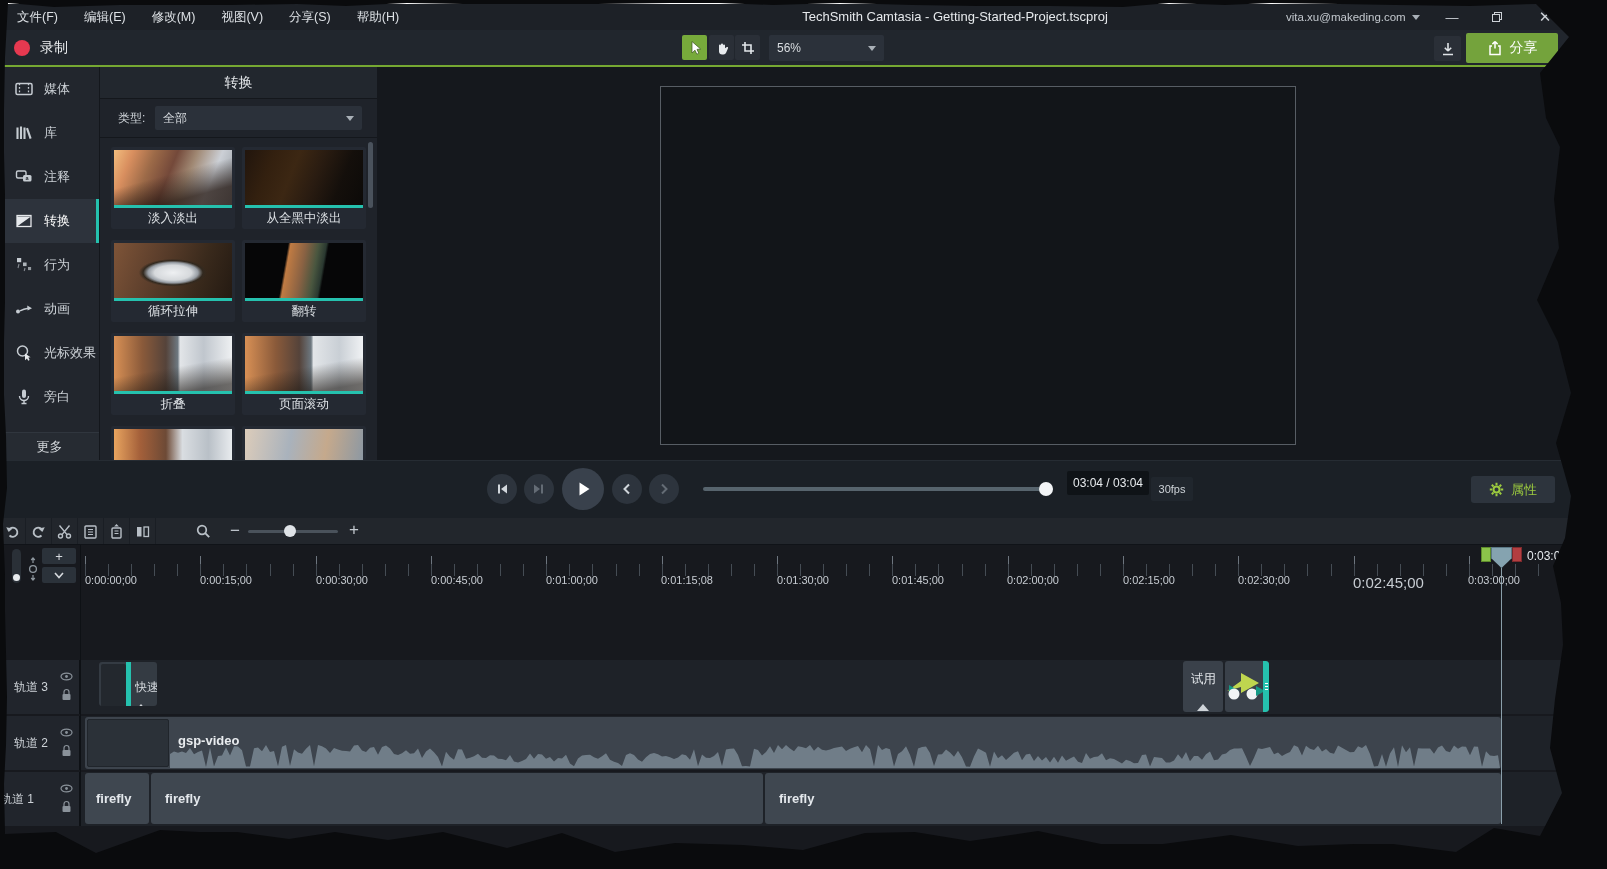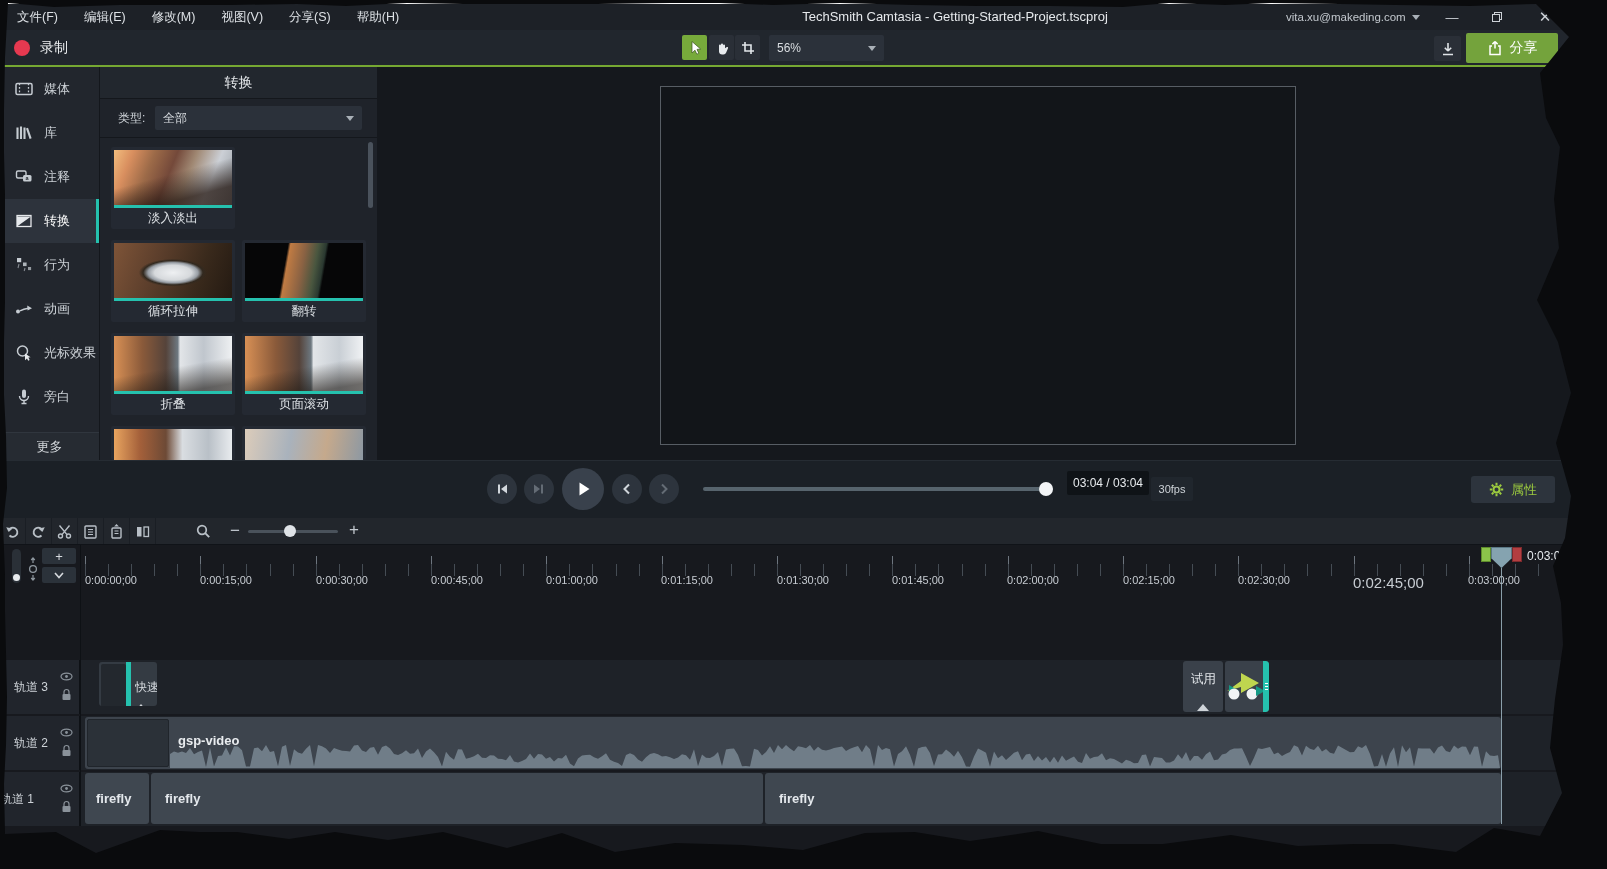--- a/index.html
+++ b/index.html
@@ -191,20 +191,24 @@
     <span>全部</span>
     <span class="caret"></span>
   </div>
   <div class="abs" style="left:0;top:70px;width:277px;height:1px;background:#14171c"></div>
   <div class="abs" style="left:268px;top:75px;width:5px;height:66px;border-radius:3px;background:#4a525c"></div>
 
   <div class="card" style="left:11px;top:80px">
     <div class="th t-fade"></div>
     <div class="lb">淡入淡出</div>
   </div>
+  <div class="card" style="left:142px;top:80px">
+    <div class="th t-fadeblack"></div>
+    <div class="lb">从全黑中淡出</div>
+  </div>
   <div class="card" style="left:11px;top:173px">
     <div class="th t-ring"></div>
     <div class="lb">循环拉伸</div>
   </div>
   <div class="card" style="left:142px;top:173px">
     <div class="th t-flip"></div>
     <div class="lb">翻转</div>
   </div>
   <div class="card" style="left:11px;top:266px">
     <div class="th t-fold"></div>
@@ -337,21 +341,21 @@
 
 <div class="abs" style="left:80px;top:545px;width:1527px;height:45px"></div>
 <div class="abs" style="left:85px;top:556px;width:1510px;height:20px;background:repeating-linear-gradient(90deg,#6d757e 0,#6d757e 1px,transparent 1px,transparent 115.33px)"></div>
 <div class="abs" style="left:85px;top:564px;width:1510px;height:12px;background:repeating-linear-gradient(90deg,#454c54 0,#454c54 1px,transparent 1px,transparent 23.066px)"></div>
 <div>
   <span class="abs" style="left:85px;top:574px;font-size:11px;color:#c7ccd2">0:00:00;00</span>
   <span class="abs" style="left:200px;top:574px;font-size:11px;color:#c7ccd2">0:00:15;00</span>
   <span class="abs" style="left:316px;top:574px;font-size:11px;color:#c7ccd2">0:00:30;00</span>
   <span class="abs" style="left:431px;top:574px;font-size:11px;color:#c7ccd2">0:00:45;00</span>
   <span class="abs" style="left:546px;top:574px;font-size:11px;color:#c7ccd2">0:01:00;00</span>
-  <span class="abs" style="left:661px;top:574px;font-size:11px;color:#c7ccd2">0:01:15;00</span>
+  <span class="abs" style="left:661px;top:574px;font-size:11px;color:#c7ccd2">0:01:15;08</span>
   <span class="abs" style="left:777px;top:574px;font-size:11px;color:#c7ccd2">0:01:30;00</span>
   <span class="abs" style="left:892px;top:574px;font-size:11px;color:#c7ccd2">0:01:45;00</span>
   <span class="abs" style="left:1007px;top:574px;font-size:11px;color:#c7ccd2">0:02:00;00</span>
   <span class="abs" style="left:1123px;top:574px;font-size:11px;color:#c7ccd2">0:02:15;00</span>
   <span class="abs" style="left:1238px;top:574px;font-size:11px;color:#c7ccd2">0:02:30;00</span>
   <span class="abs" style="left:1353px;top:574px;font-size:15px;color:#c7ccd2">0:02:45;00</span>
   <span class="abs" style="left:1468px;top:574px;font-size:11px;color:#c7ccd2">0:03:00;00</span>
   <span class="abs" style="left:1584px;top:574px;font-size:11px;color:#c7ccd2">0:03:15;00</span>
 </div>
 

